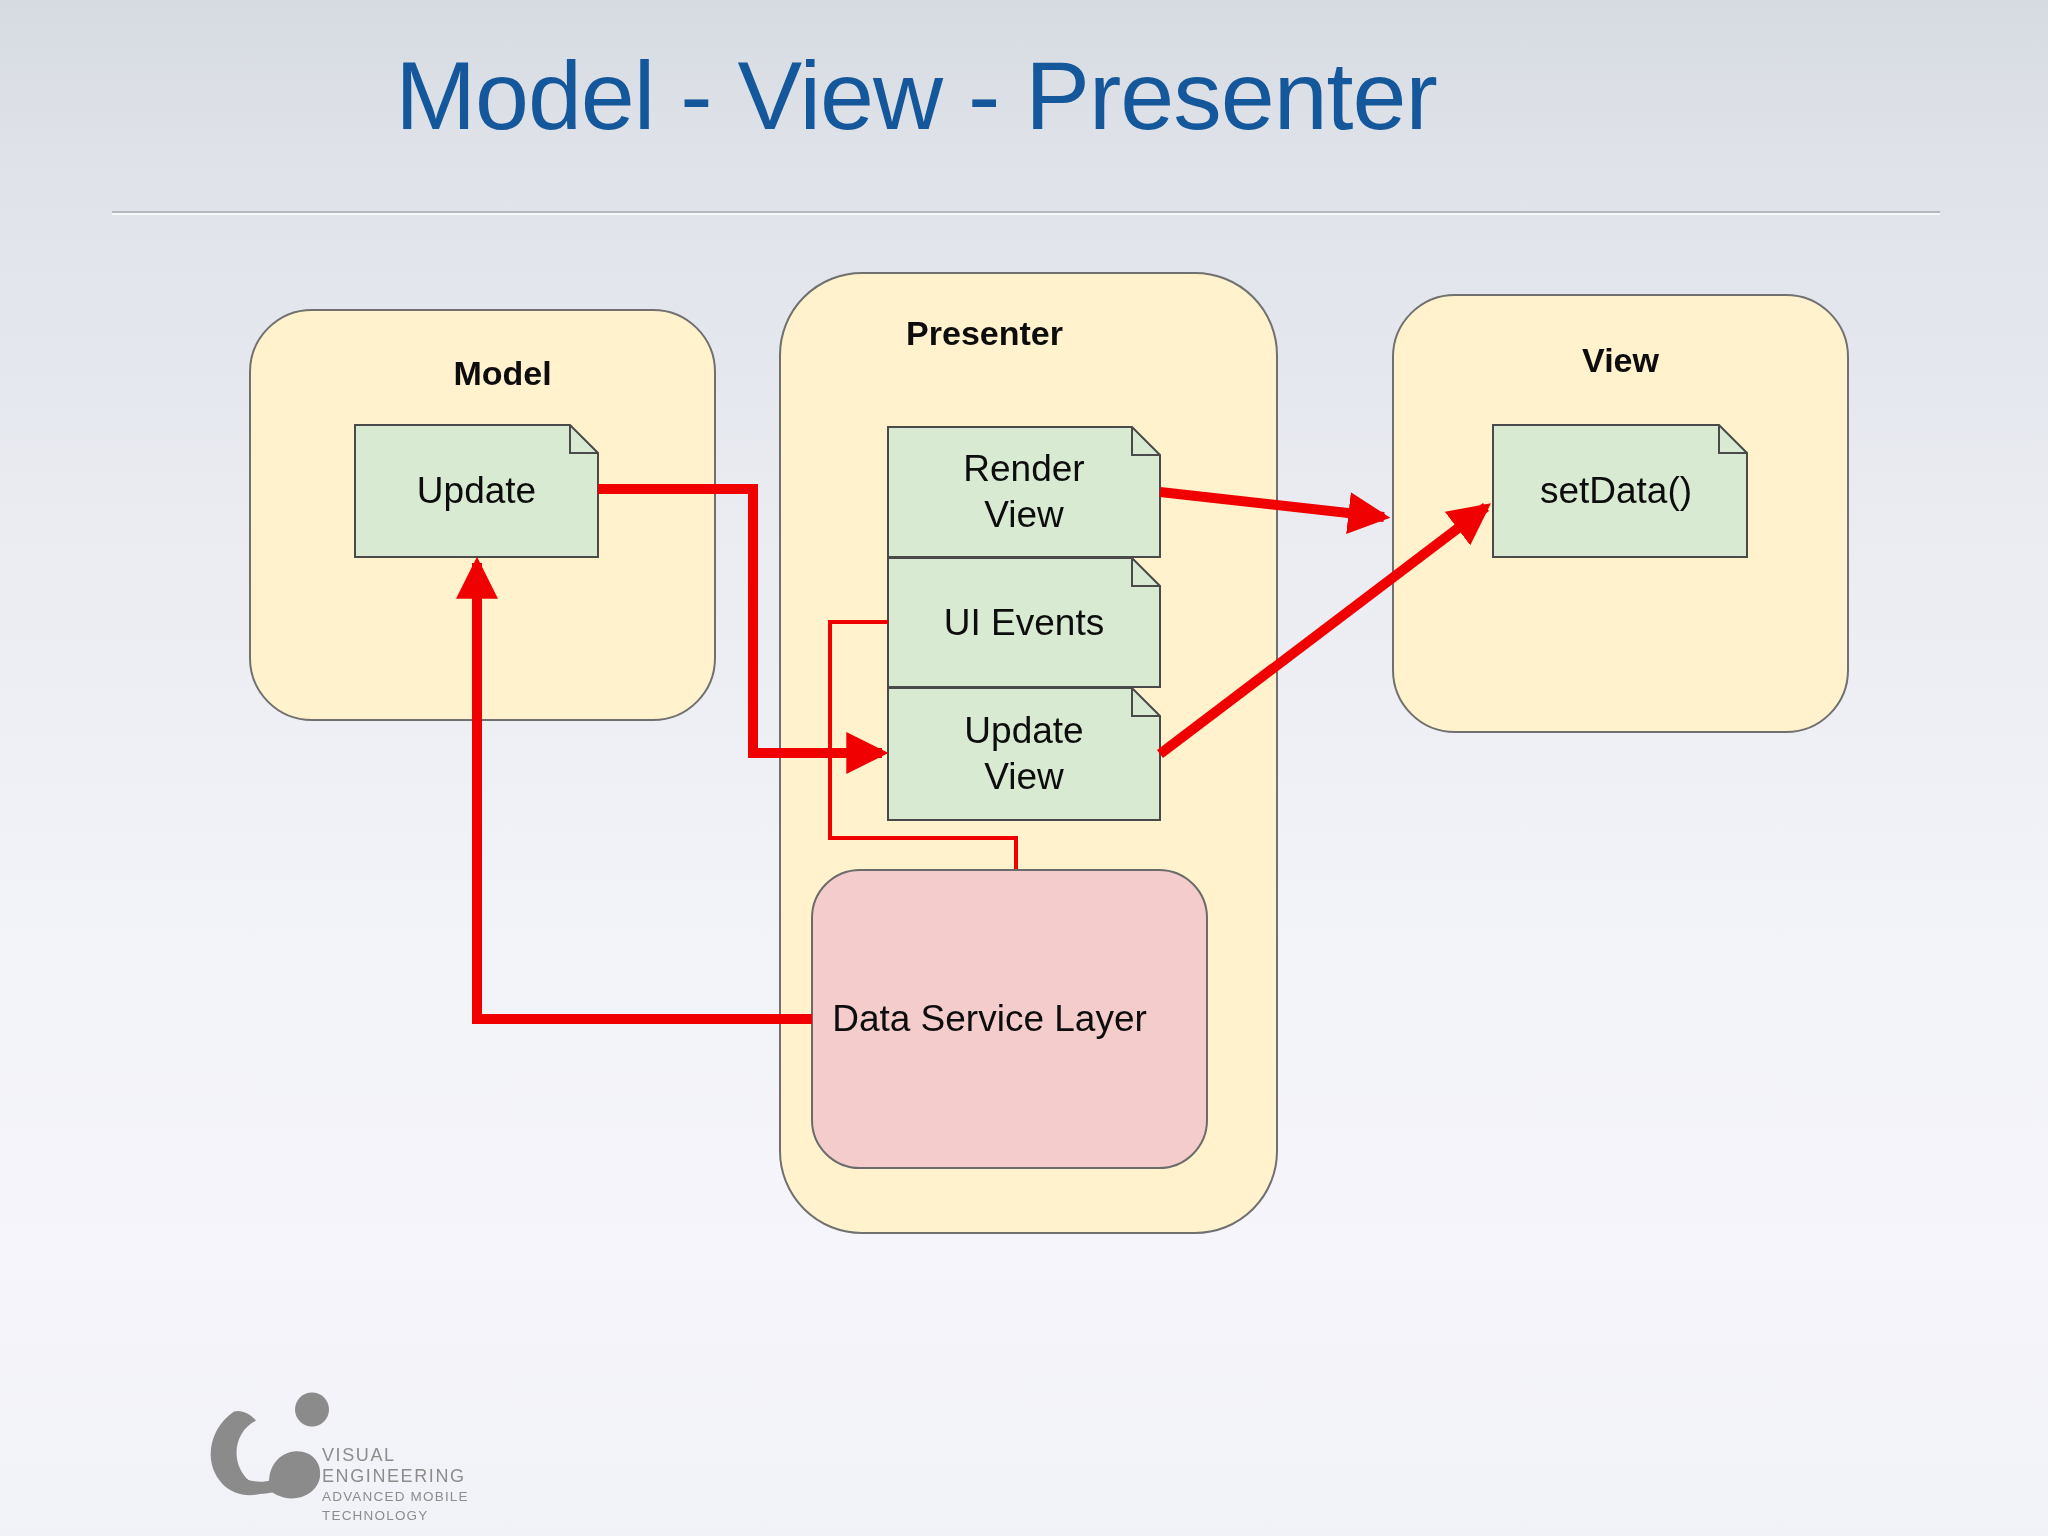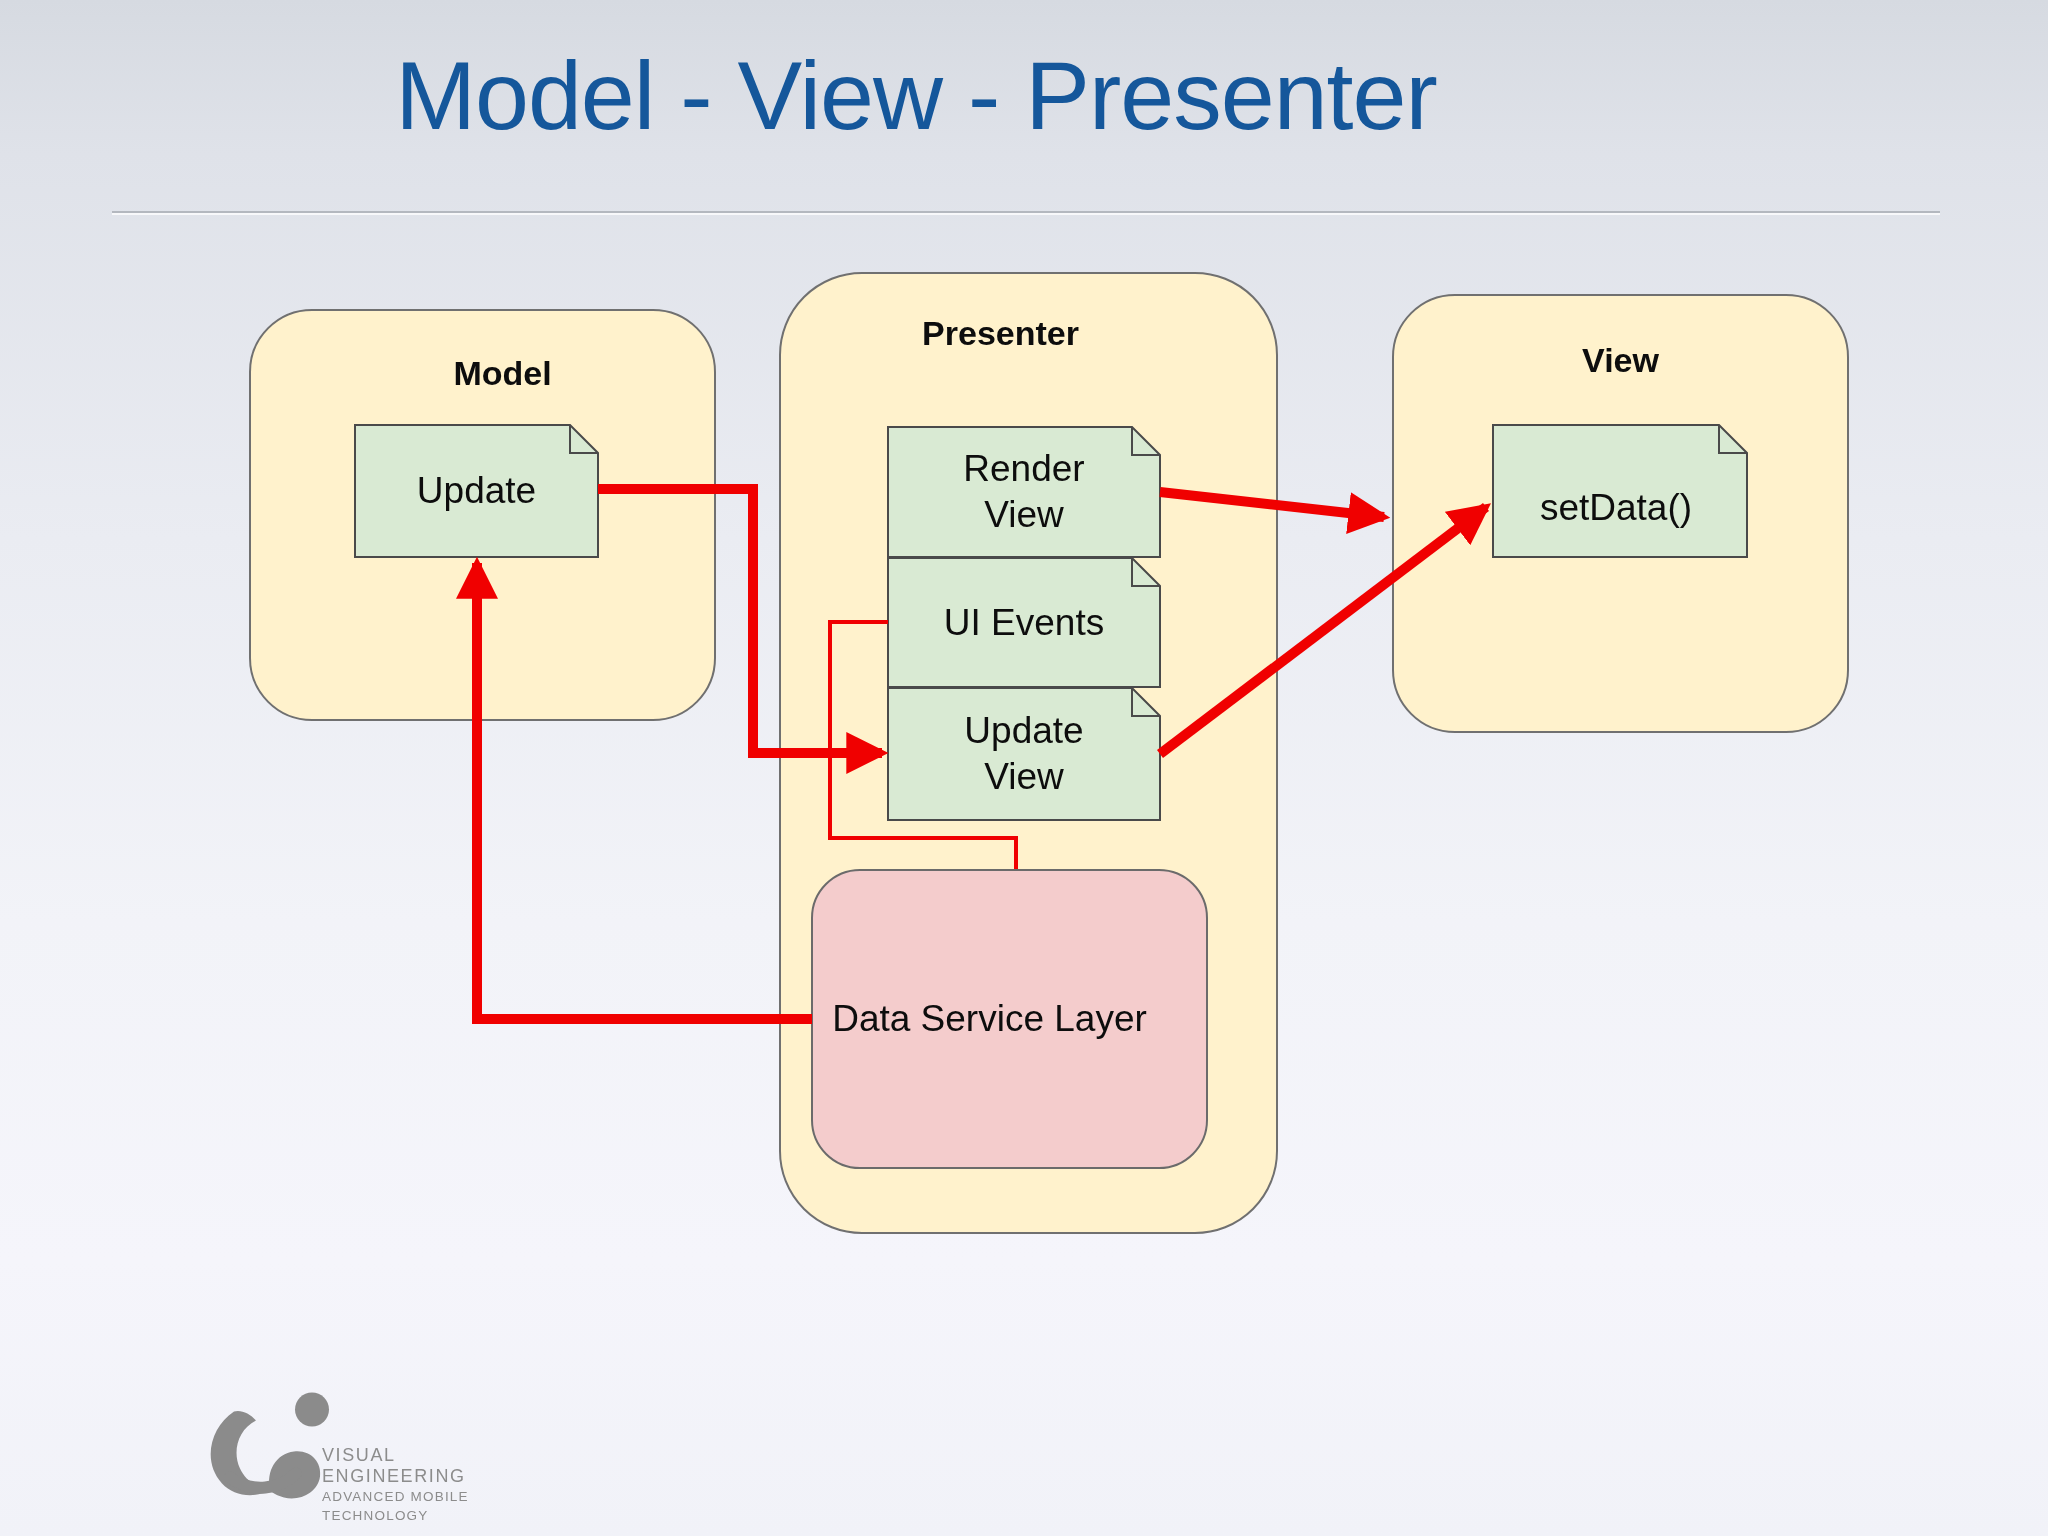--- a/index.html
+++ b/index.html
@@ -81,38 +81,38 @@
 
     <polyline points="888,622 830,622 830,838 1016,838 1016,869" fill="none" stroke="#F00000" stroke-width="4"></polyline>
 
     <polyline points="598,489 753,489 753,753 882,753" fill="none" stroke="#F00000" stroke-width="10" marker-end="url(#arrow)"></polyline>
     <polyline points="812,1019 477,1019 477,563" fill="none" stroke="#F00000" stroke-width="10" marker-end="url(#arrow)"></polyline>
     <line x1="1160" y1="492" x2="1384" y2="517" stroke="#F00000" stroke-width="10" marker-end="url(#arrow)"></line>
     <line x1="1160" y1="754" x2="1486" y2="507" stroke="#F00000" stroke-width="10" marker-end="url(#arrow)"></line>
   </svg>
 
   <div class="abs grp-title" style="left:250px;top:352px;width:505px;">Model</div>
-  <div class="abs grp-title" style="left:752px;top:312px;width:497px;">Presenter</div>
+  <div class="abs grp-title" style="left:736px;top:312px;width:497px;">Presenter</div>
   <div class="abs grp-title" style="left:1393px;top:339px;width:455px;">View</div>
 
   <div class="abs box-label" style="left:355px;top:425px;width:243px;height:132px;">Update</div>
 
   <div class="abs box-label" style="left:888px;top:427px;width:272px;height:130px;text-align:center;">
     <div>Render</div>
     <div>View</div>
   </div>
 
   <div class="abs box-label" style="left:888px;top:558px;width:272px;height:129px;">UI Events</div>
 
   <div class="abs box-label" style="left:888px;top:688px;width:272px;height:132px;">
     <div>Update</div>
     <div>View</div>
   </div>
 
-  <div class="abs box-label" style="left:1493px;top:442px;width:246px;height:132px;">setData()</div>
+  <div class="abs box-label" style="left:1493px;top:425px;width:246px;height:132px;">setData()</div>
 
   <div class="abs box-label" style="left:792px;top:870px;width:395px;height:298px;">Data Service Layer</div>
 
   <svg class="abs" style="left:200px;top:1388px;width:140px;height:118px;" viewBox="0 0 140 115" xmlns="http://www.w3.org/2000/svg">
     <circle cx="112" cy="20" r="17" fill="#8b8b8b"></circle>
     <path d="M34,22 C10,38 2,72 22,94 C34,107 56,110 72,99 C58,99 46,92 40,79 C32,62 38,40 56,31 C50,24 41,20 34,22 Z" fill="#8b8b8b"></path>
     <path d="M70,100 C66,82 76,64 94,62 C110,60 122,72 120,87 C118,103 100,112 84,108 C78,106 72,104 70,100 Z" fill="#8b8b8b"></path>
     <path d="M30,88 C52,104 80,100 96,84" fill="none" stroke="#8b8b8b" stroke-width="12" stroke-linecap="round"></path>
   </svg>
 

